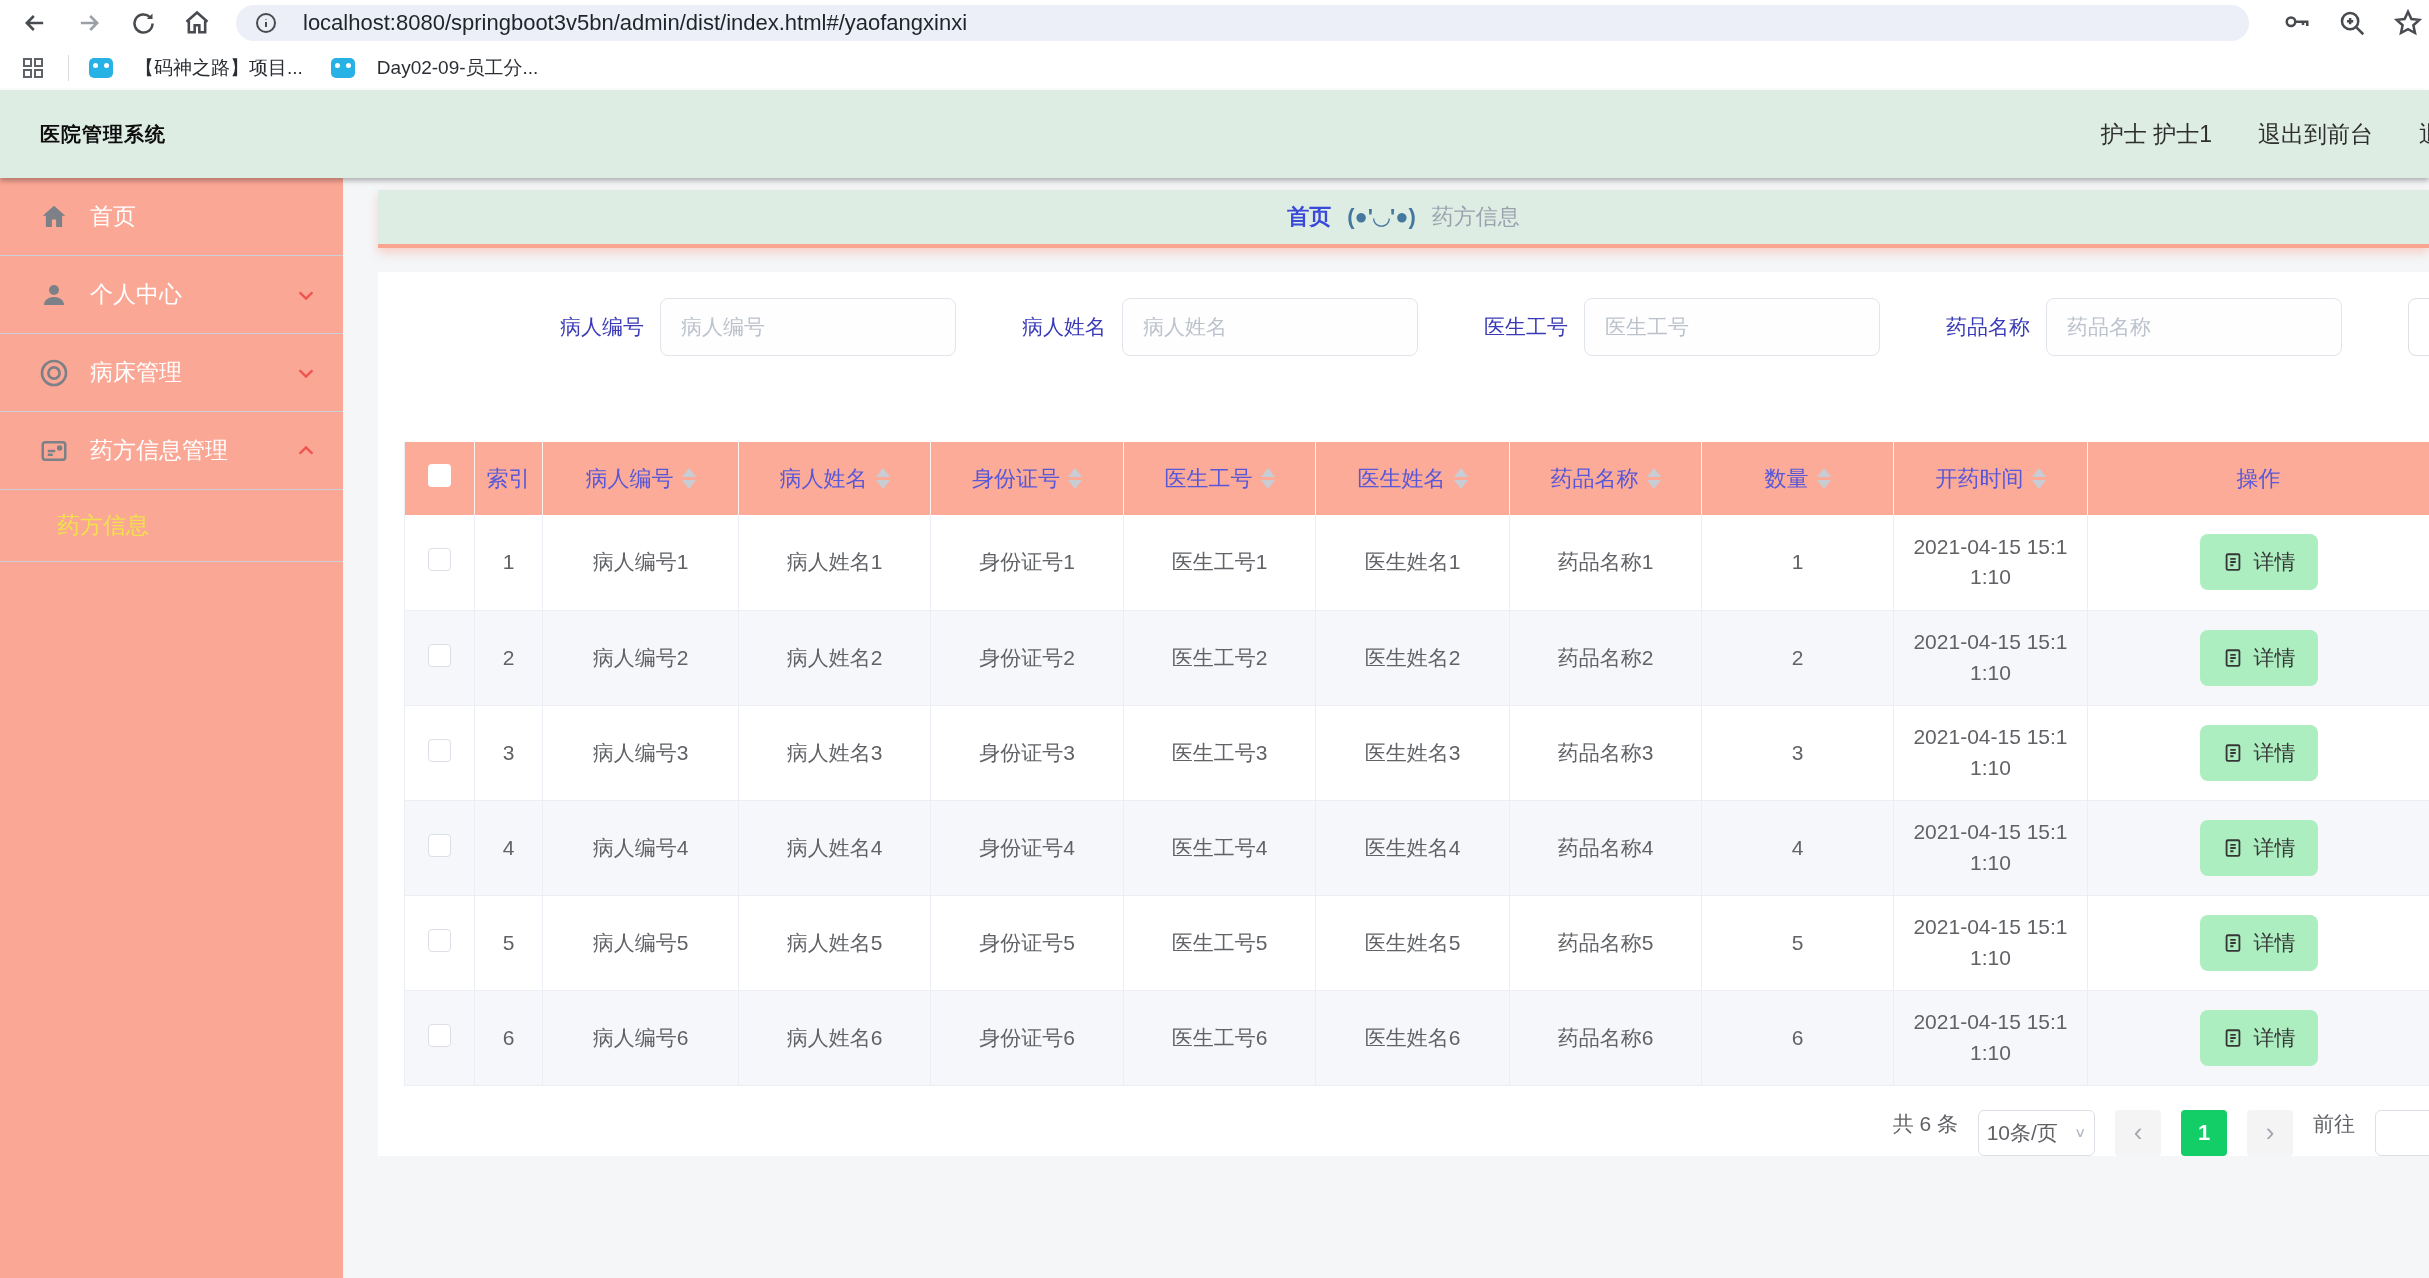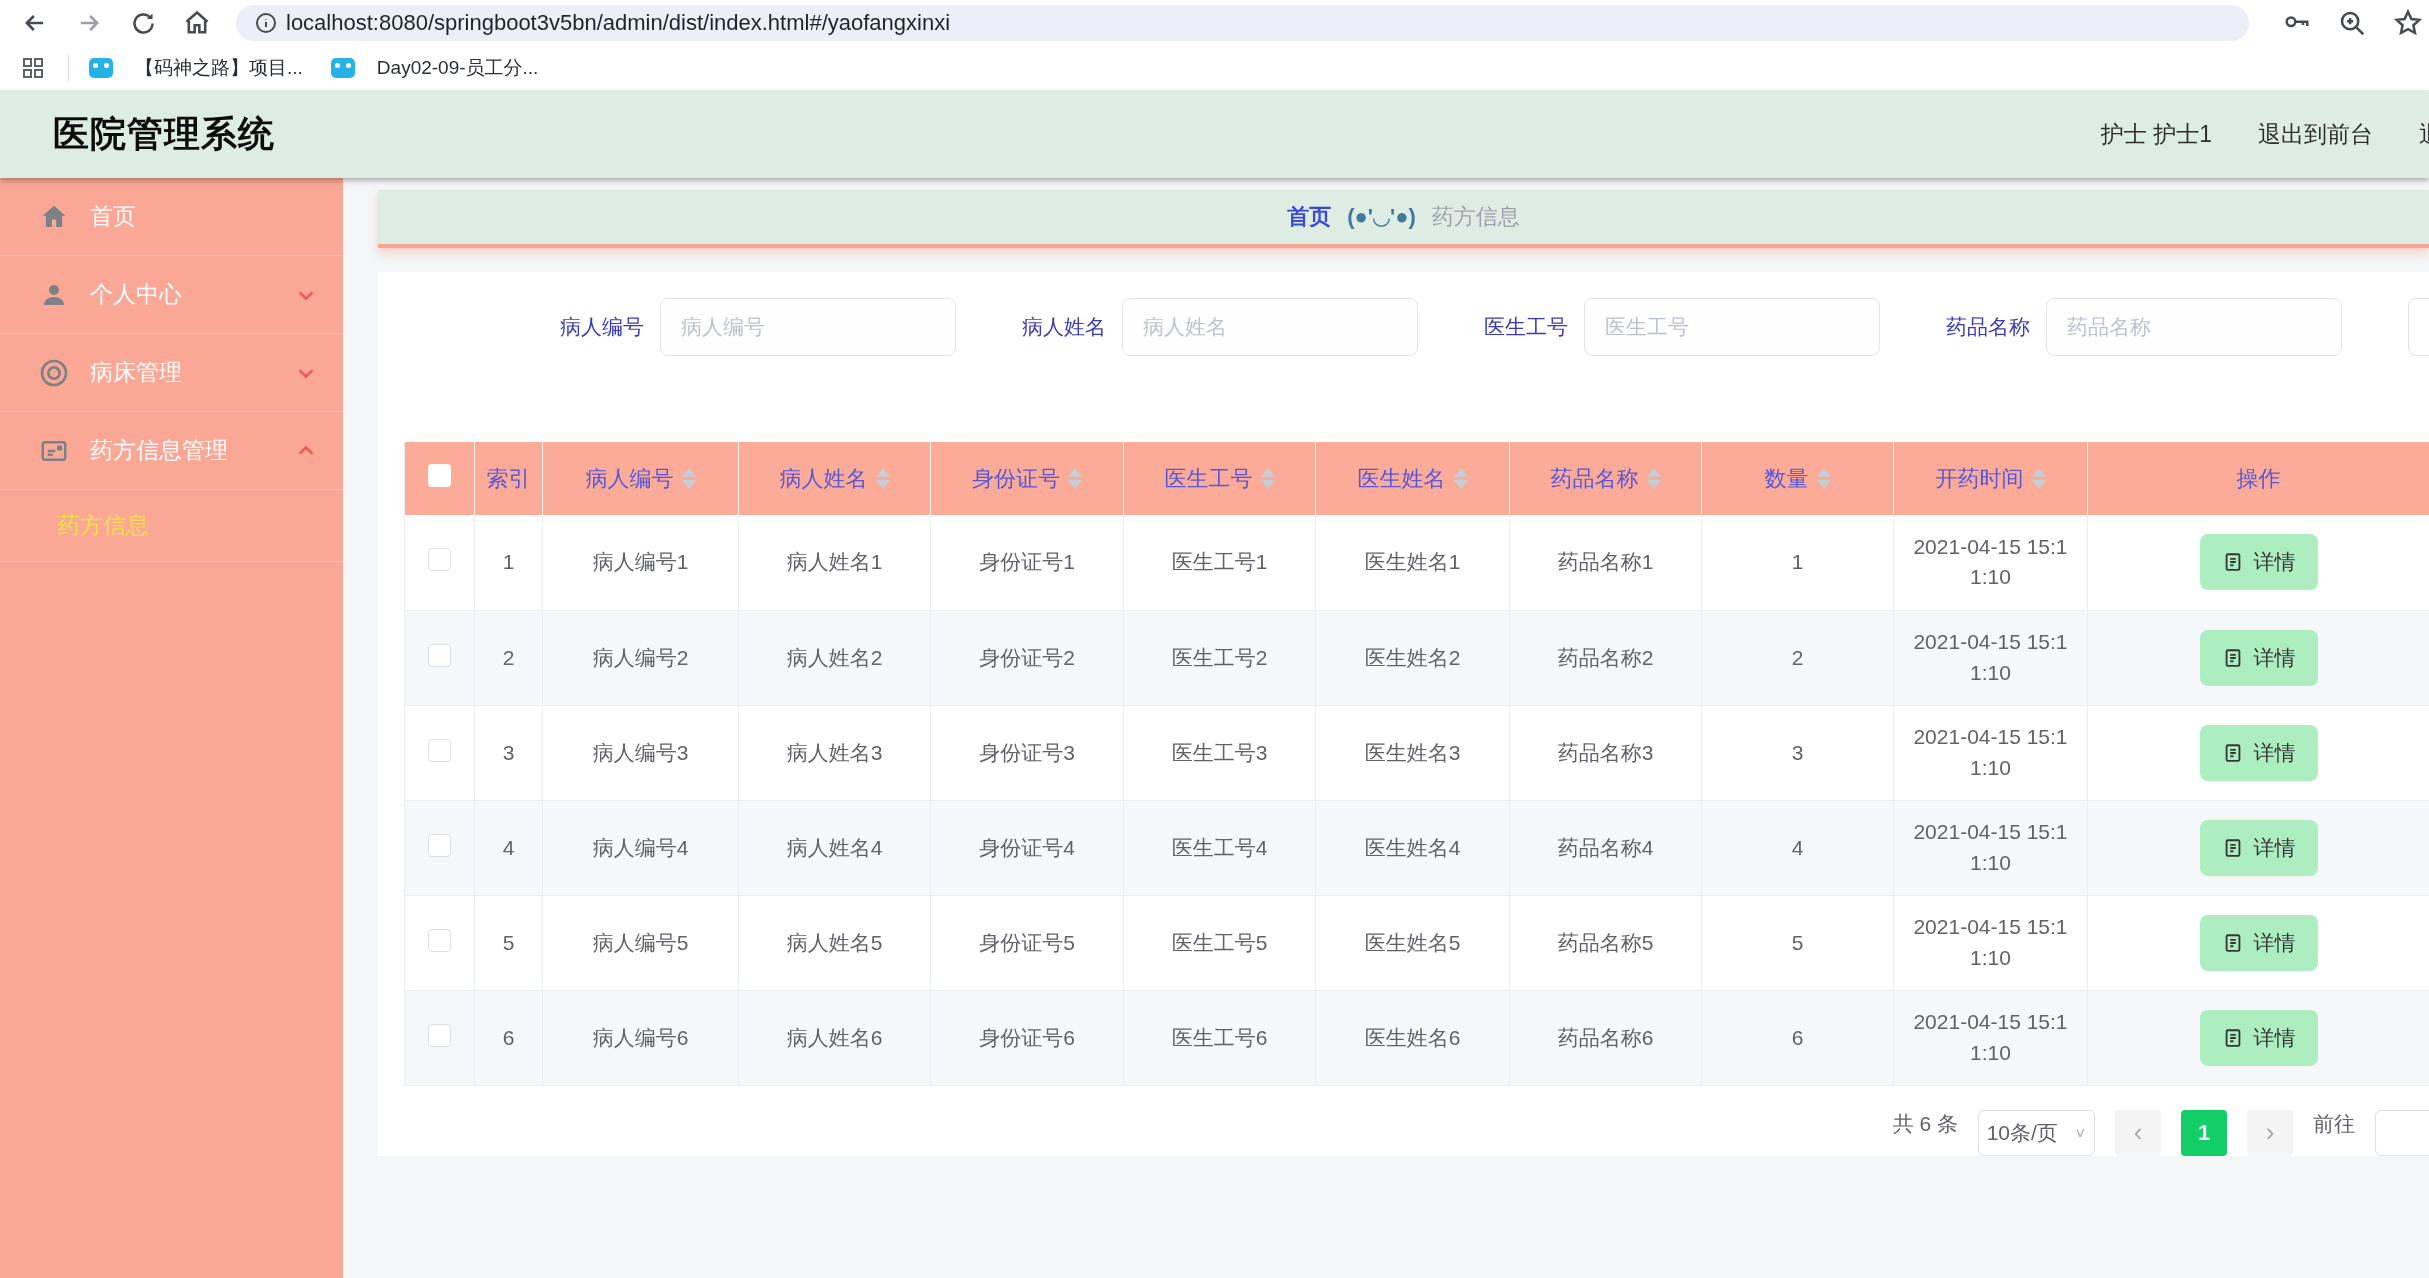--- a/index.html
+++ b/index.html
@@ -3,35 +3,35 @@
 <meta charset="utf-8">
 <style>
   * { margin:0; padding:0; box-sizing:border-box; }
   html,body { font-family:"Liberation Sans","DejaVu Sans",sans-serif; }
   .screen { width:2429px; height:1278px; position:relative; background:#fff; overflow:hidden; }
 
   
   .toolbar { height:46px; display:flex; align-items:center; padding:0 20px; gap:24px; background:#fff; }
   .tb-icon { width:30px; height:30px; display:flex; align-items:center; justify-content:center; color:#474b50; flex:none; }
   .tb-icon.dim { color:#9aa0a6; }
-  .url-pill { flex:1; height:36px; background:#eceff8; border-radius:18px; display:flex; align-items:center; gap:8px; padding:0 18px; min-width:0; }
+  .url-pill { flex:1; height:36px; background:#eceff8; border-radius:18px; display:flex; align-items:center; gap:25px; padding:0 18px; min-width:0; }
   .url-text { font-size:22px; color:#1f232a; white-space:nowrap; overflow:hidden; }
   .tb-right { display:flex; gap:26px; align-items:center; padding-left:8px; }
   .star-clip { margin-right:-14px; }
 
   .bookmarks { height:44px; display:flex; align-items:center; gap:14px; padding:0 18px; background:#fff; }
   .bm-divider { width:1px; height:26px; background:#d7dade; margin:0 6px; }
   .bookmark { display:flex; align-items:center; gap:22px; font-size:19px; color:#2a2e33; }
   .bili { width:24px; height:20px; background:#27b2e6; border-radius:5px; position:relative; flex:none; }
   .bili:before { content:""; position:absolute; left:4px; top:5px; width:5px; height:5px; border-radius:50%; background:#fff; }
   .bili:after { content:""; position:absolute; right:4px; top:5px; width:5px; height:5px; border-radius:50%; background:#fff; }
 
   
   .app-header { height:88px; background:#deede4; display:flex; align-items:center; padding:0 0 0 40px; box-shadow:0 3px 5px rgba(0,0,0,.28); position:relative; z-index:5; }
-  .app-title { font-size:36px; font-weight:bold; color:#0d0d0d; letter-spacing:1px;margin-left:13px; }
+  .app-title { font-size:20px; font-weight:bold; color:#0d0d0d; letter-spacing:1px; }
   .header-right { margin-left:auto; display:flex; align-items:center; gap:46px; font-size:23px; color:#2e2e2e; white-space:nowrap; }
   .header-link.clip { margin-right:-82px; }
 
   
   .app-body { display:flex; height:1144px; background:#f4f6f8; }
   .sidebar { width:343px; background:#fba795; flex:none; }
   .menu-item { height:78px; display:flex; align-items:center; padding:0 26px 0 38px; border-bottom:1px solid #ccd1d8; color:#fff; font-size:23px; cursor:pointer; }
   .menu-item .mi-icon { width:32px; height:32px; margin-right:20px; color:#7c8187; display:flex; align-items:center; justify-content:center; flex:none; }
   .menu-item .chev { margin-left:auto; color:#ef5350; display:flex; }
   .submenu-item { height:72px; display:flex; align-items:center; padding-left:57px; color:#f0e14b; font-size:23px; cursor:pointer; border-bottom:1px solid #ccd1d8; }

